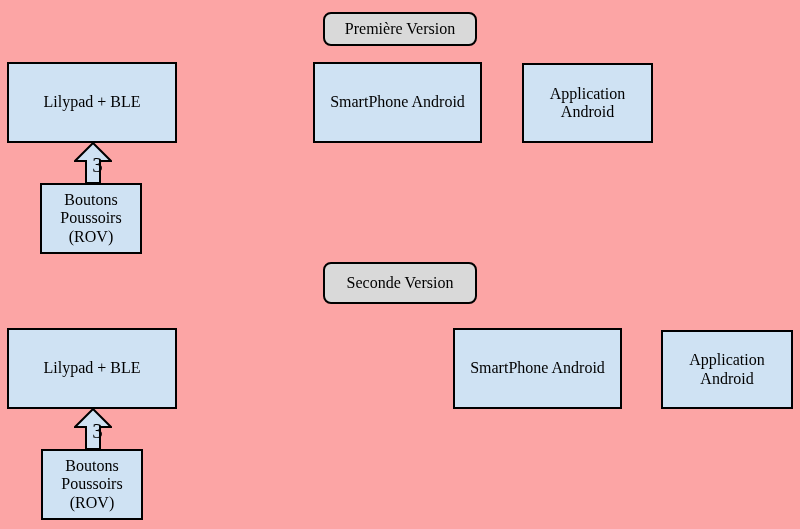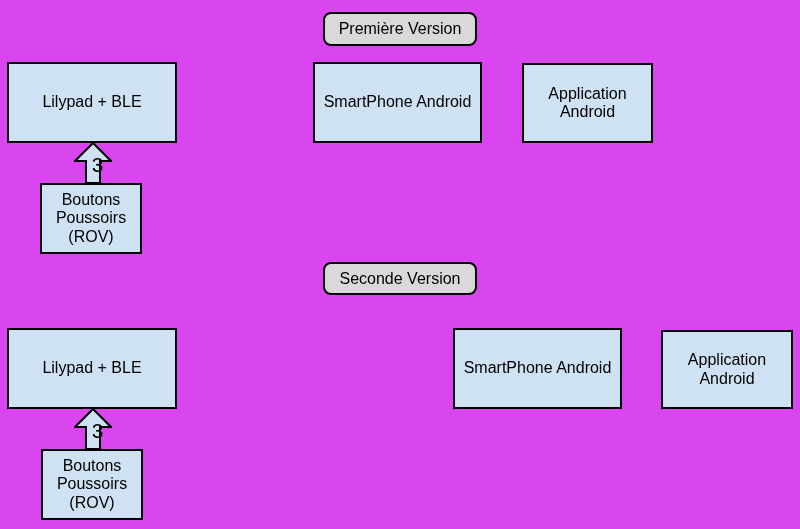--- a/index.html
+++ b/index.html
@@ -5,23 +5,24 @@
   html, body {
     margin: 0;
     padding: 0;
     background: #ffffff;
     font-family: "Liberation Sans", "DejaVu Sans", sans-serif;
   }
   .canvas {
     position: relative;
     width: 800px;
     height: 529px;
-    background: #d946ef;
+    background: #fca5a5;
     overflow: hidden;
     color: #000000;
+    font-family: Liberation Serif, serif;
   }
   .box {
     position: absolute;
     box-sizing: border-box;
     background: #cfe2f3;
     border: 2px solid #000000;
     display: flex;
     flex-direction: column;
     align-items: center;
     justify-content: center;
@@ -64,21 +65,21 @@
   }
 
   
   #pill-1        { left: 323px; top: 12px;  width: 154px; height: 34px; }
   #lilypad-1     { left: 7px;   top: 62px;  width: 170px; height: 81px; }
   #smartphone-1  { left: 313px; top: 62px;  width: 169px; height: 81px; }
   #application-1 { left: 522px; top: 63px;  width: 131px; height: 80px; }
   #arrow-1       { left: 74px;  top: 142px; }
   #boutons-1     { left: 40px;  top: 183px; width: 102px; height: 71px; }
 
-  #pill-2        { left: 323px; top: 262px; width: 154px; height: 33px; }
+  #pill-2        { left: 323px; top: 262px; width: 154px; height: 42px; }
   #lilypad-2     { left: 7px;   top: 328px; width: 170px; height: 81px; }
   #bluetooth-2   { left: 222px; top: 334px; width: 100px; height: 71px; }
   #smartphone-2  { left: 453px; top: 328px; width: 169px; height: 81px; }
   #application-2 { left: 661px; top: 330px; width: 132px; height: 79px; }
   #arrow-2       { left: 74px;  top: 408px; }
   #boutons-2     { left: 41px;  top: 449px; width: 102px; height: 71px; }
 </style>
 </head>
 <body>
 

